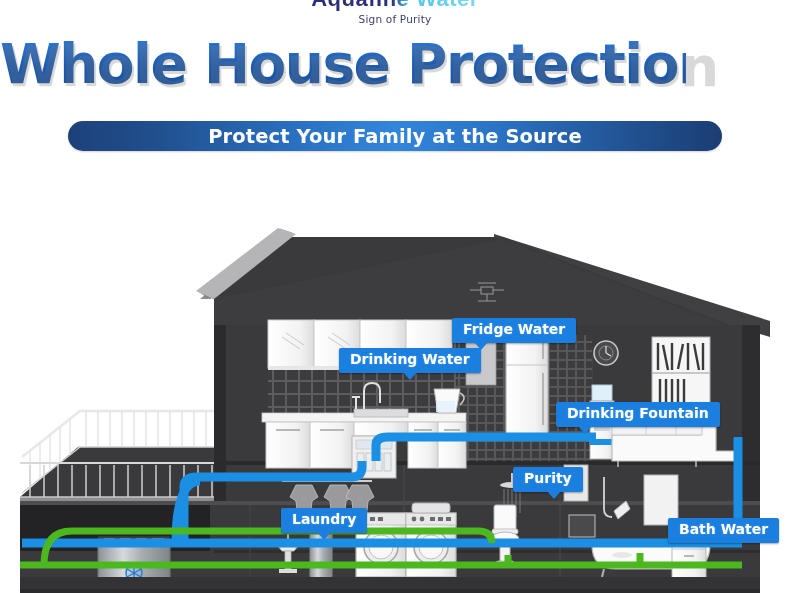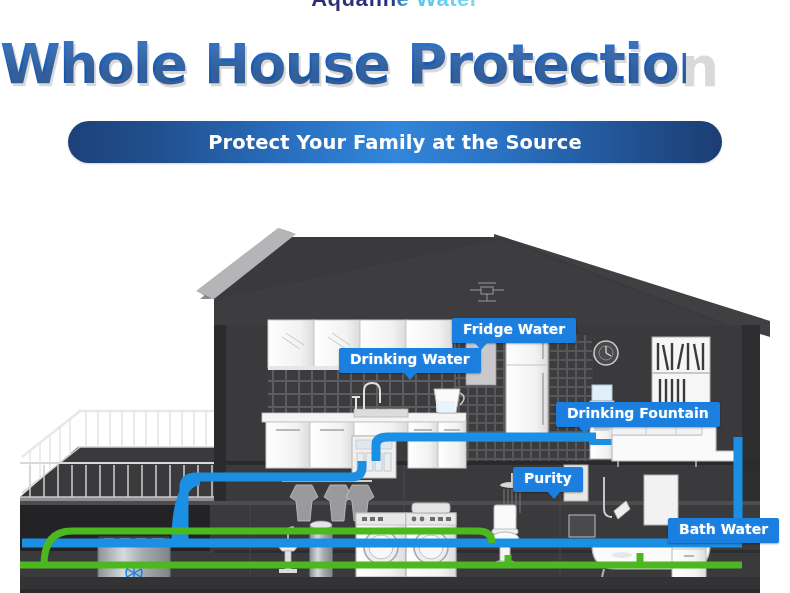--- a/index.html
+++ b/index.html
@@ -34,21 +34,21 @@
     letter-spacing:-1.5px;
     color:#1f63bb;
     background:linear-gradient(180deg,#2f79d6 0%,#1a5ab0 55%,#17509d 100%);
     -webkit-background-clip:text;background-clip:text;
     -webkit-text-fill-color:transparent;
     text-shadow:2px 3px 0 rgba(120,120,120,.28);
     white-space:nowrap;
   }
 
   .sub-banner{
-    position:absolute;left:68px;top:121px;width:654px;height:42px;
+    position:absolute;left:68px;top:121px;width:654px;height:30px;
     border-radius:23px;
     background:linear-gradient(90deg,#1d4179 0%,#21508f 14%,#2a72c4 36%,#3286db 50%,#2a72c4 66%,#21508f 87%,#1b3d73 100%);
     box-shadow:0 1px 2px rgba(0,0,0,.18);
     display:flex;align-items:center;justify-content:center;
   }
   .sub-banner span{
     color:#ffffff;font-size:19.5px;font-weight:bold;letter-spacing:.1px;
     font-family:"DejaVu Sans", sans-serif;
   }
 
@@ -82,20 +82,21 @@
   .pill.tail-mid .tail{left:50%;margin-left:-7px;}
   .pill.tail-right .tail{left:auto;right:22px;}
 </style>
 </head>
 <body>
 
 <div class="stage">
 
   <div class="logo-wrap">
     <span class="logo-main">Aquafine Water</span>
+    <span class="logo-sub">Sign of Purity</span>
   </div>
 
   <div class="main-title">Whole House Protection</div>
 
   <div class="sub-banner">
     <span>Protect Your Family at the Source</span>
   </div>
 
   <div class="house">
   <svg class="housesvg" viewBox="0 0 790 368" xmlns="http://www.w3.org/2000/svg">
@@ -498,19 +499,23 @@
   <div class="pill" style="left:556px;top:378px;margin-top:24px;">
     <span>Drinking Fountain</span>
     <i class="tail"></i>
   </div>
 
   <div class="pill tail-right" style="left:513px;top:467px;">
     <span>Purity</span>
     <i class="tail"></i>
   </div>
 
+  <div class="pill tail-mid" style="left:281px;top:508px;">
+    <span>Laundry</span>
+    <i class="tail"></i>
+  </div>
 
   <div class="pill notail" style="left:668px;top:518px;">
     <span>Bath Water</span>
     
   </div>
 
 </div>
 
 </body></html>

